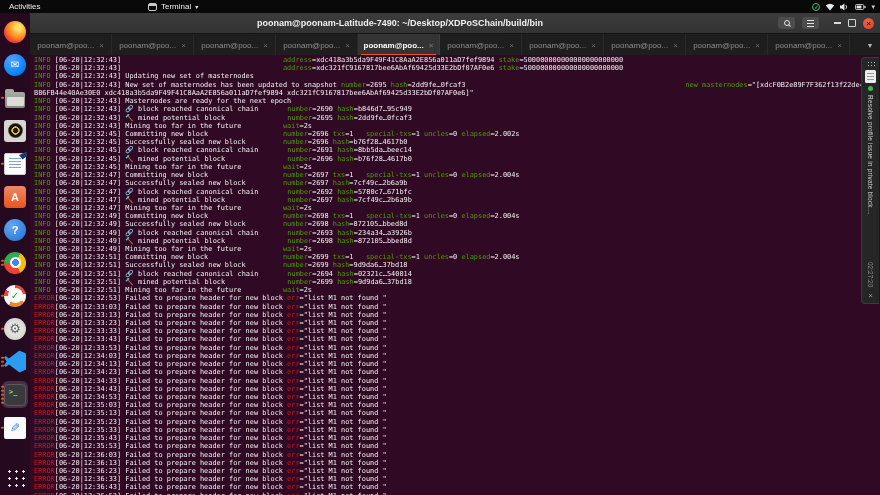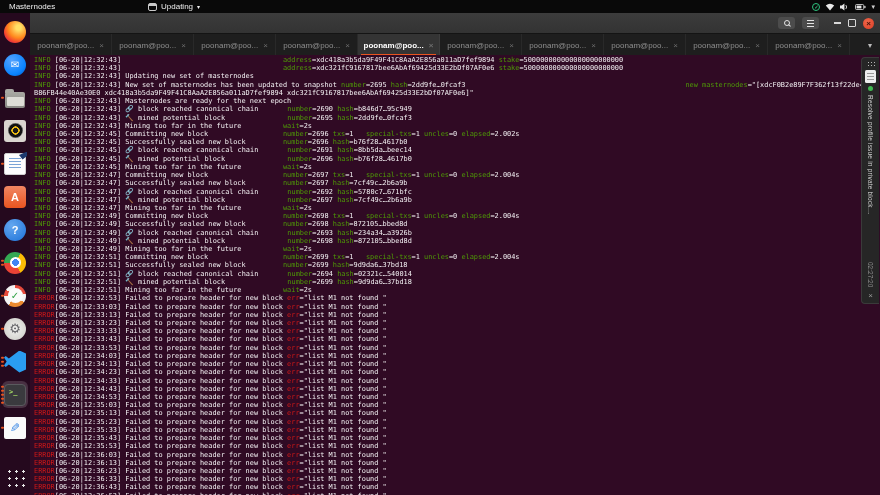--- a/index.html
+++ b/index.html
@@ -120,24 +120,24 @@
   .tr-dot{width:5px;height:5px;border-radius:50%;background:#3fb950;flex:0 0 auto}
   .tr-task{writing-mode:vertical-rl;font-size:6.5px;color:#d2d2d2;flex:1;overflow:hidden;
            letter-spacing:.2px;margin-top:1px}
   .tr-time{writing-mode:vertical-rl;font-size:6.5px;color:#8f8f8f;flex:0 0 auto;margin:2px 0}
   .tr-x{color:#9a9a9a;font-size:8px;line-height:8px;flex:0 0 auto}
 </style>
 </head>
 <body>
 
 <div class="topbar">
-  <span class="tb-activities">Masternodes</span>
+  <span class="tb-activities">Activities</span>
   <span class="tb-app">
     <span class="tb-appicon"></span>
-    <span>Updating</span>
+    <span>Terminal</span>
     <span style="font-size:6px">▾</span>
   </span>
   <span class="tray">
     <span class="upd">✓</span>
     <svg width="10" height="8" viewBox="0 0 10 8">
       <path d="M5 7.5 L0.8 2.6 A6.5 6.5 0 0 1 9.2 2.6 Z" fill="#e8e8e8"></path>
     </svg>
     <svg width="10" height="8" viewBox="0 0 10 8">
       <path d="M0 2.6h1.8L4.4.6v6.8L1.8 5.4H0z" fill="#e8e8e8"></path>
       <path d="M5.6 2 A2.6 2.6 0 0 1 5.6 6" stroke="#e8e8e8" fill="none" stroke-width="0.9"></path>
@@ -222,20 +222,21 @@
       </span>
       <span data-icon="text-editor"></span>
     </div>
     <div class="dock-item bottom">
       <span data-icon="app-grid"></span>
     </div>
   </div>
 
 <div class="win">
   <div class="titlebar">
+    <span class="title">poonam@poonam-Latitude-7490: ~/Desktop/XDPoSChain/build/bin</span>
     <span class="tb-btns">
       <span class="sq-btn">
         <span class="mag"></span>
       </span>
       <span class="sq-btn">
         <span class="ham"></span>
       </span>
       <span class="wmin"></span>
       <span class="wrest"></span>
       <span class="wclose">×</span>

